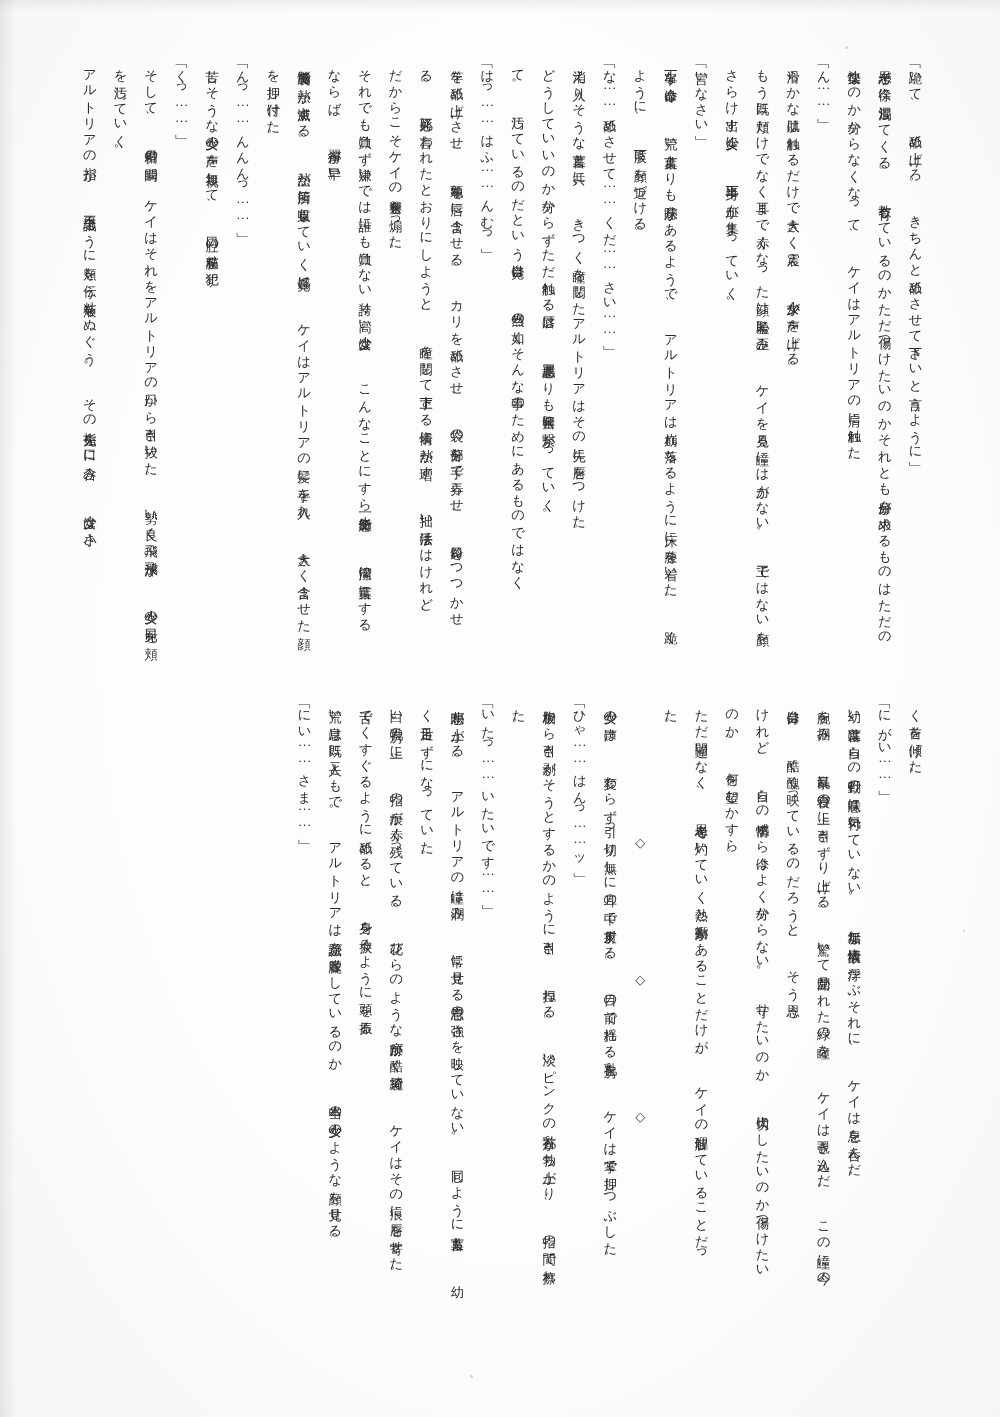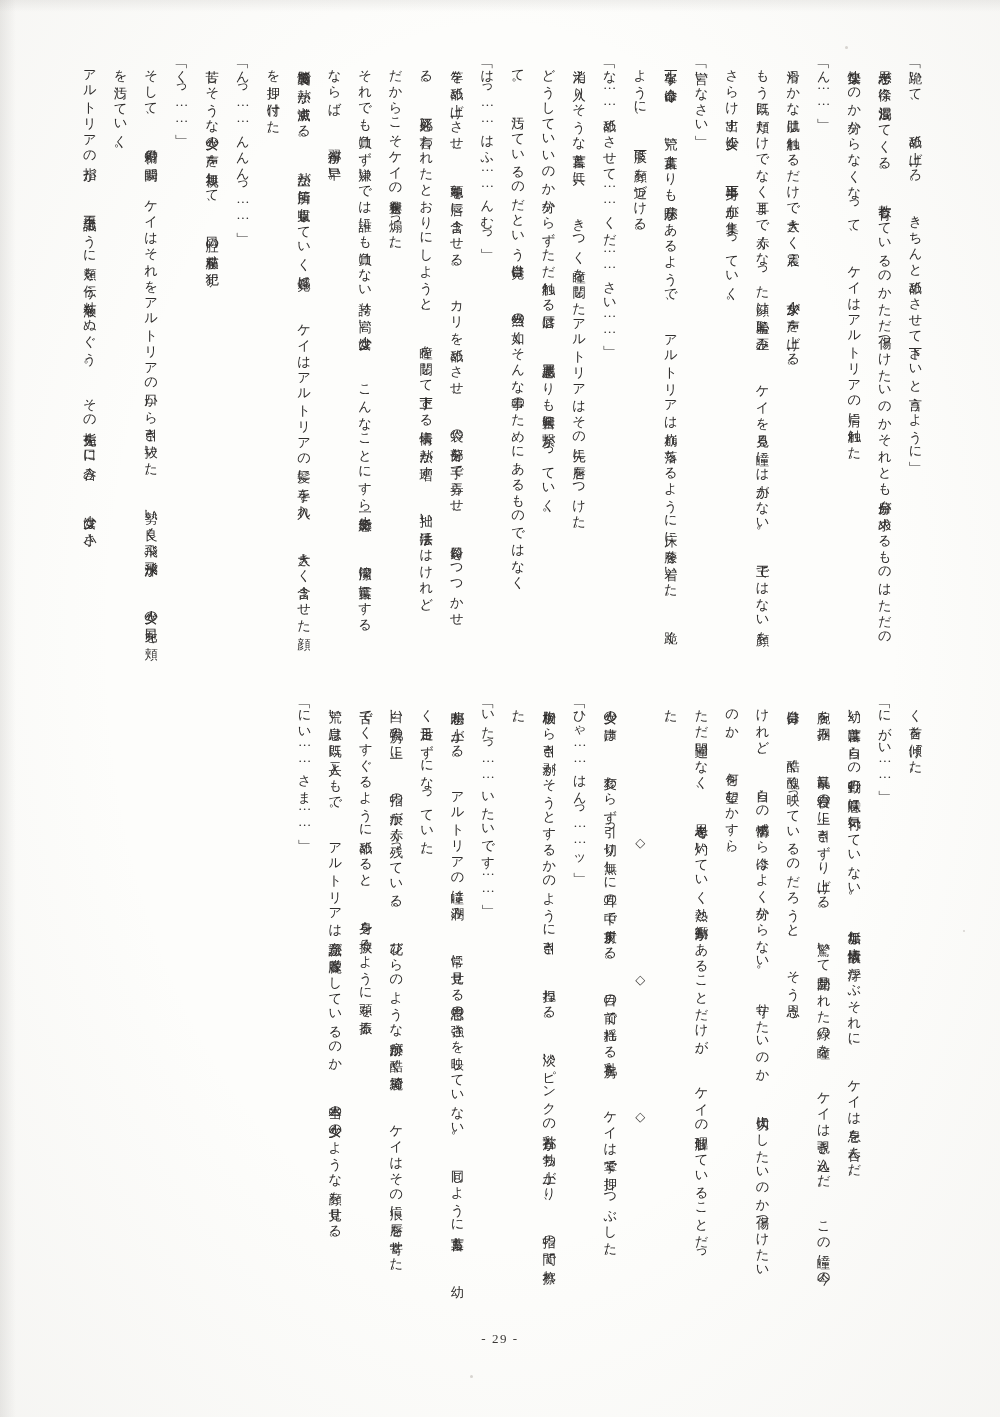--- a/index.html
+++ b/index.html
@@ -101,15 +101,14 @@
   <div class="scan-edge-top"></div>
 
   <div class="speck" style="left:845px; top:46px; width:3px; height:3px;"></div>
   <div class="speck" style="left:470px; top:1375px; width:3px; height:3px;"></div>
   <div class="speck" style="left:963px; top:930px; width:2px; height:2px;"></div>
 
   <div id="block-upper" class="col-block"><div class="para">「跪いて、 舐め上げろ。 きちんと舐めさせて下さいと言うように」</div><div class="para">思考が徐々に混濁してくる。 教育しているのかただ傷つけたいのかそれとも自分が求めるものはただの快楽なのか分からなくなって、 ケイはアルトリアの肩に触れた。</div><div class="para">「ん……」</div><div class="para">滑らかな肌は触れるだけで大きく震え、 少女が声を上げる。</div><div class="para">もう既に頬だけでなく耳まで赤くなった顔は羞恥に歪み、 ケイを見る瞳には力がない。 王ではない顔をさらけ出す少女に、 下半身に血が集まっていく。</div><div class="para">「言いなさい」</div><div class="para">丁寧な命令は、 荒い言葉よりも意味があるようで、 アルトリアは崩れ落ちるように床に膝を着いた。 跪くように、 下肢に顔を近づける。</div><div class="para">「な……舐めさせて……くだ……さい……」</div><div class="para">消え入りそうな言葉と共に、 きつく瞳を閉じたアルトリアはその先に唇をつけた。</div><div class="para">どうしていいのか分からずただ触れる唇は、 罪悪感よりも興奮に繋がっていく。</div><div class="para">て。 汚しているのだという自覚は、 当然の如くそんな事のためにあるものではなく</div><div class="para">「はっ……はふ……んむっ」</div><div class="para">竿を舐め上げさせ、 亀頭を唇に含ませる。 カリを舐めさせ、 袋の部分を手で弄らせ、 鈴口をつつかせる。 必死に言われたとおりにしようと、 瞳を閉じて上下する表情に熱が増す。 拙い手法ははけれど、 だからこそケイの興奮を煽った。</div><div class="para">それでも負けず嫌いでは誰にも負けない誇り高い少女は、 こんなことにすら一生懸命で。 簡潔に言葉にするならば、 習得が早い。</div><div class="para">脳髄裏で熱が点滅する。 熱が一箇所に収束していく感覚に、 ケイはアルトリアの髪に手を入れ、 大きく含ませた顔を押し付けた。</div><div class="para">「んっ……んんんっ……」</div><div class="para">苦しそうな少女の声を無視して、 口腔の粘膜を犯す。</div><div class="para">「くっ……」</div><div class="para">そして、 射精の瞬間、 ケイはそれをアルトリアの口から引き抜いた。 勢い良く飛ぶ飛沫が、 少女の口元を頬を汚していく。</div><div class="para">アルトリアの指が、 不思議そうに頬を伝う粘液をぬぐう。 その指先を口に含み、 少女は小さ</div></div>
 
   <div id="block-lower" class="col-block"><div class="para">く首を傾げた。</div><div class="para">「にがい……」</div><div class="para">幼い言葉は自らの行動の意味に気付いていない。 無垢な表情故に浮かぶそれに、 ケイは息を呑んだ。</div><div class="para">腕を掴み、 乱暴に寝台の上に引きずり上げる。 驚いて見開かれた緑の瞳を、 ケイは覗き込んだ。 この瞳に今の自分は、 酷く醜く映っているのだろうと、 そう思う。</div><div class="para">けれど、 自らの感情すら今はよく分からない。 守りたいのか、 大切にしたいのか傷つけたいのか。 何を望むかすら。</div><div class="para">ただ間違いなく、 思考を灼いていく熱と衝動があることだけが、 ケイの理解していることだった。</div><div class="para divider-marks" style="text-align: center;">◇　　　◇　　　◇</div><div class="para">少女の声は、 変わらず引っ切り無しに耳の中で反射する。 目の前で揺れる乳房を、 ケイは掌で押しつぶした。</div><div class="para">「ひゃ……はんっ……ッ」</div><div class="para">胸板から引き剥がそうとするかのように引き、 捏ねる。 淡いピンクの乳首が勃ち上がり、 指の間で擦れた。</div><div class="para">「いたっ……いたいです……」</div><div class="para">悲鳴が上がる。 アルトリアの瞳は潤み、 常に見せる意思の強さを映していない。 同じように言葉も、 幼く舌足らずになっていた。</div><div class="para">白い乳房の上に、 指の痕が赤く残っている。 花びらのような痕跡が酷く綺麗で、 ケイはその痕に唇を寄せた。 舌でくすぐるように舐めると、 身を捩るように頭を振る。</div><div class="para">荒い息は既に二人ともで。 アルトリアは意識が朦朧としているのか、 本当の少女のような顔を見せる。</div><div class="para">「にい……さま……」</div></div>
 
-  <div class="page-number">- 29 -</div>
 
 </div>
 
 </body></html>

